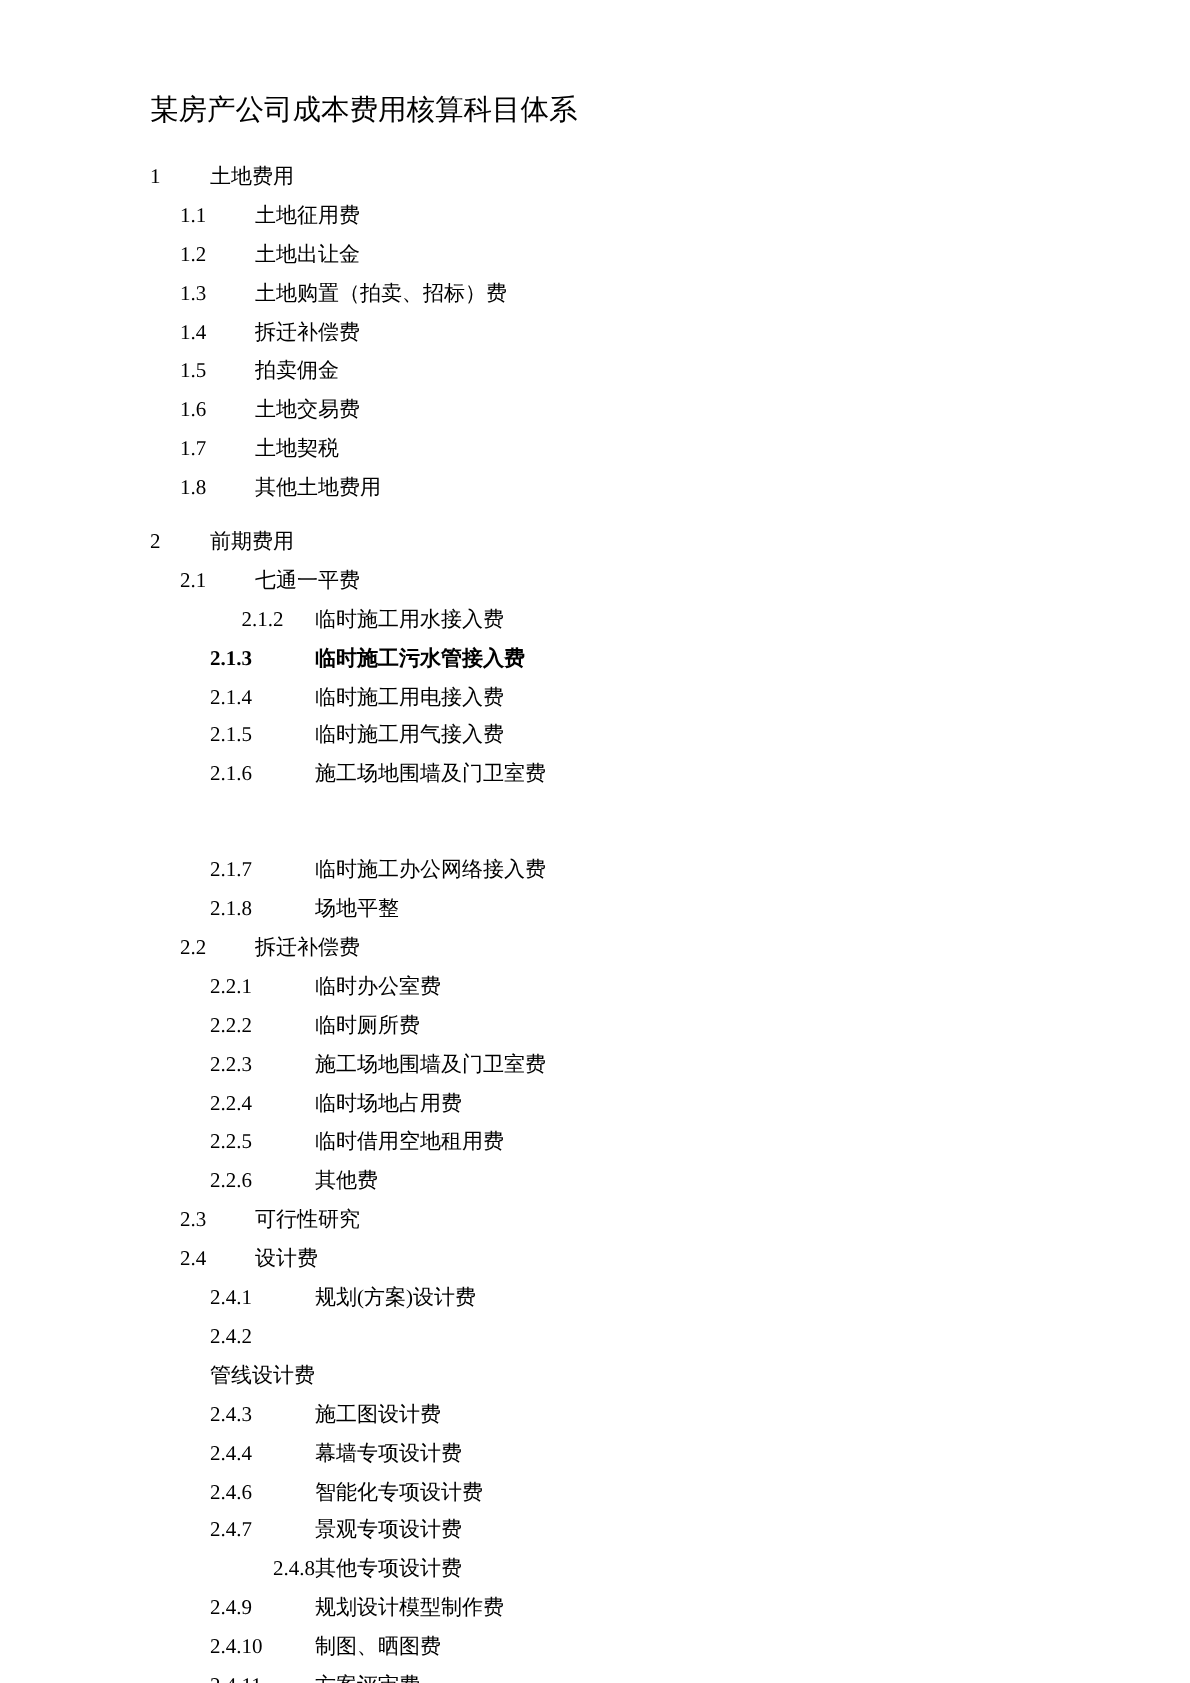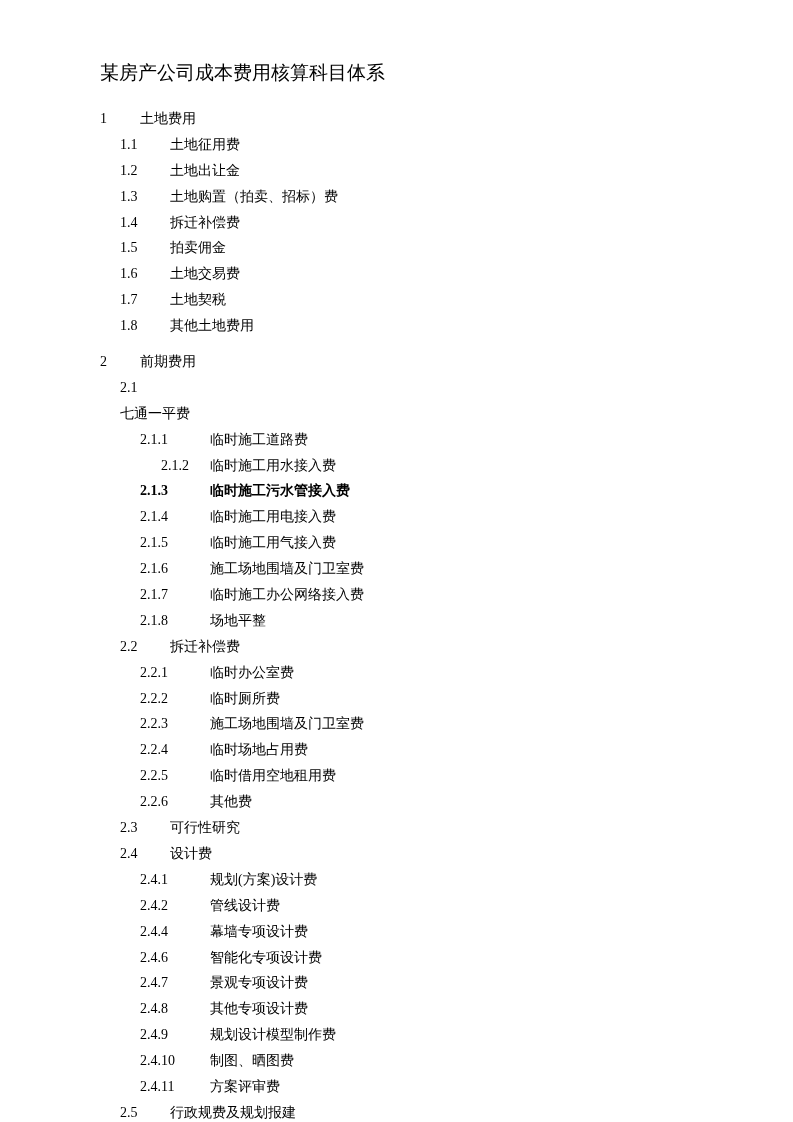--- a/index.html
+++ b/index.html
@@ -70,27 +70,23 @@
     </div>
     <div class="item" style="padding-left: 20px; line-height: 1.85;">
       <span style="min-width: 50px; flex-shrink: 0;">1.8</span>
       <span>其他土地费用</span>
     </div>
     <div class="gap"></div>
     <div class="item" style="padding-left: 0px; line-height: 1.85;">
       <span style="min-width: 40px; flex-shrink: 0;">2</span>
       <span>前期费用</span>
     </div>
-    <div class="item" style="padding-left: 20px; line-height: 1.85; flex-direction: column;">
+    <div class="item" style="padding-left: 20px; line-height: 1.85;">
       <span style="min-width: 50px; flex-shrink: 0;">2.1</span>
       <span>七通一平费</span>
-    </div>
-    <div class="item" style="padding-left: 40px; line-height: 1.85;">
-      <span style="min-width: 70px; flex-shrink: 0;">2.1.1</span>
-      <span>临时施工道路费</span>
     </div>
     <div class="item" style="padding-left: 40px; line-height: 1.85;">
       <span style="min-width: 70px; flex-shrink: 0; text-align: center;">2.1.2</span>
       <span>临时施工用水接入费</span>
     </div>
     <div class="item" style="padding-left: 40px; line-height: 1.85; font-weight: bold;">
       <span style="min-width: 70px; flex-shrink: 0;">2.1.3</span>
       <span>临时施工污水管接入费</span>
     </div>
     <div class="item" style="padding-left: 40px; line-height: 1.85;">
@@ -98,21 +94,21 @@
       <span>临时施工用电接入费</span>
     </div>
     <div class="item" style="padding-left: 40px; line-height: 1.85;">
       <span style="min-width: 70px; flex-shrink: 0;">2.1.5</span>
       <span>临时施工用气接入费</span>
     </div>
     <div class="item" style="padding-left: 40px; line-height: 1.85; align-items: flex-end;">
       <span style="min-width: 70px; flex-shrink: 0;">2.1.6</span>
       <span>施工场地围墙及门卫室费</span>
     </div>
-    <div class="item" style="padding-left: 40px; line-height: 1.85;">
+    <div class="item" style="padding-left: 40px; line-height: 1.85; margin-top: 38px;">
       <span style="min-width: 70px; flex-shrink: 0;">2.1.7</span>
       <span>临时施工办公网络接入费</span>
     </div>
     <div class="item" style="padding-left: 40px; line-height: 1.85;">
       <span style="min-width: 70px; flex-shrink: 0;">2.1.8</span>
       <span>场地平整</span>
     </div>
     <div class="item" style="padding-left: 20px; line-height: 1.85;">
       <span style="min-width: 50px; flex-shrink: 0;">2.2</span>
       <span>拆迁补偿费</span>
@@ -146,37 +142,41 @@
       <span>可行性研究</span>
     </div>
     <div class="item" style="padding-left: 20px; line-height: 1.85;">
       <span style="min-width: 50px; flex-shrink: 0;">2.4</span>
       <span>设计费</span>
     </div>
     <div class="item" style="padding-left: 40px; line-height: 1.85;">
       <span style="min-width: 70px; flex-shrink: 0;">2.4.1</span>
       <span>规划(方案)设计费</span>
     </div>
-    <div class="item" style="padding-left: 40px; line-height: 1.85;">
+    <div class="item" style="padding-left: 40px; line-height: 1.85; flex-direction: column;">
       <span style="min-width: 70px; flex-shrink: 0;">2.4.2</span>
       <span>管线设计费</span>
+    </div>
+    <div class="item" style="padding-left: 40px; line-height: 1.85;">
+      <span style="min-width: 70px; flex-shrink: 0;">2.4.3</span>
+      <span>施工图设计费</span>
     </div>
     <div class="item" style="padding-left: 40px; line-height: 1.85;">
       <span style="min-width: 70px; flex-shrink: 0;">2.4.4</span>
       <span>幕墙专项设计费</span>
     </div>
     <div class="item" style="padding-left: 40px; line-height: 1.85;">
       <span style="min-width: 70px; flex-shrink: 0;">2.4.6</span>
       <span>智能化专项设计费</span>
     </div>
     <div class="item" style="padding-left: 40px; line-height: 1.85;">
       <span style="min-width: 70px; flex-shrink: 0;">2.4.7</span>
       <span>景观专项设计费</span>
     </div>
-    <div class="item" style="padding-left: 40px; line-height: 1.85;">
+    <div class="item" style="padding-left: 40px; line-height: 1.85; text-align: right;">
       <span style="min-width: 70px; flex-shrink: 0;">2.4.8</span>
       <span>其他专项设计费</span>
     </div>
     <div class="item" style="padding-left: 40px; line-height: 1.85;">
       <span style="min-width: 70px; flex-shrink: 0;">2.4.9</span>
       <span>规划设计模型制作费</span>
     </div>
     <div class="item" style="padding-left: 40px; line-height: 1.85;">
       <span style="min-width: 70px; flex-shrink: 0;">2.4.10</span>
       <span>制图、晒图费</span>

